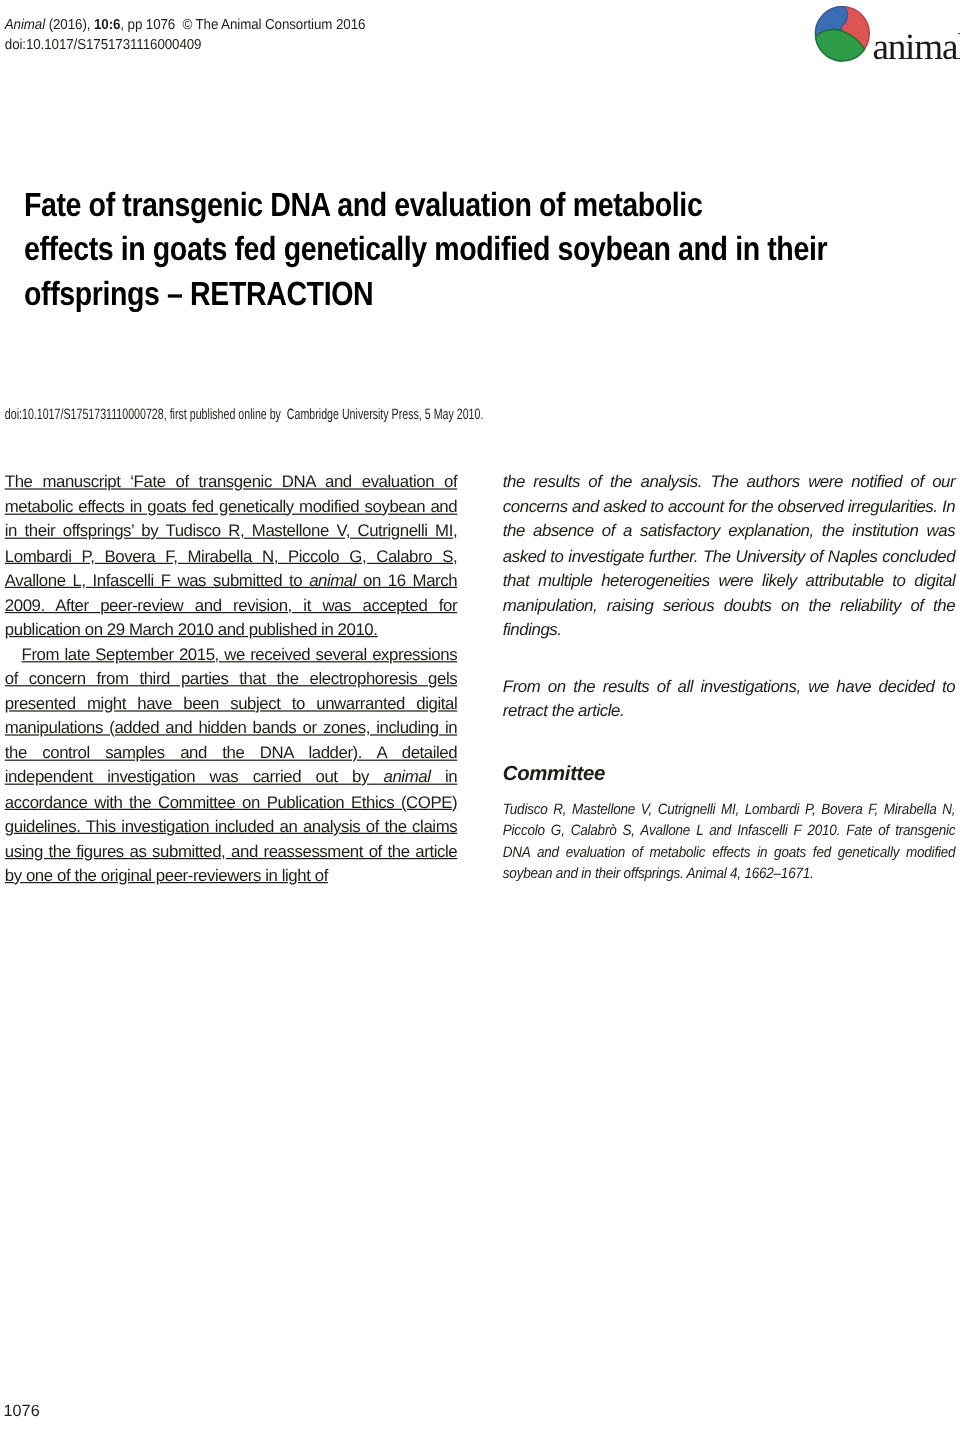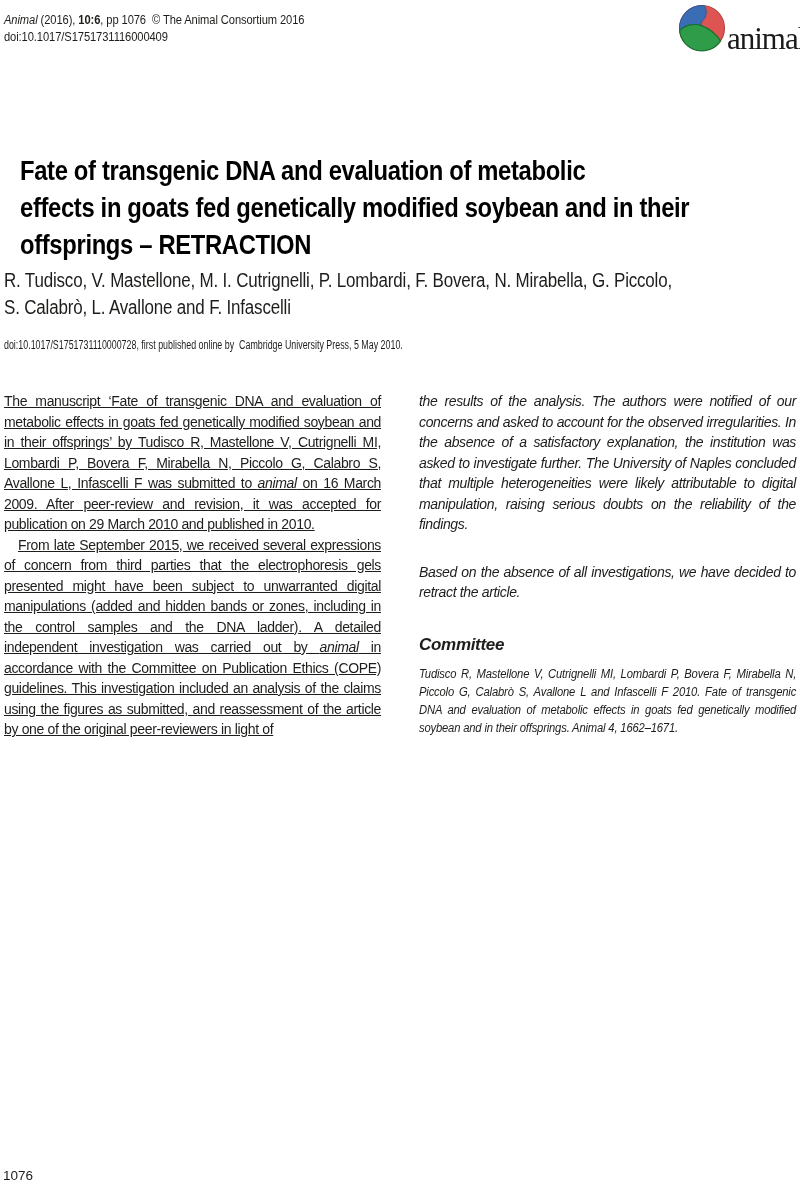--- a/index.html
+++ b/index.html
@@ -62,36 +62,32 @@
     </svg>
     <div class="logo-word">animal</div>
   </div>
 
   <h1 class="title">
       <div class="tline">Fate of transgenic DNA and evaluation of metabolic</div>
       <div class="tline">effects in goats fed genetically modified soybean and in their</div>
       <div class="tline">offsprings – RETRACTION</div>
     </h1>
 
-  <div class="authors">
-      <div class="tline">R. Tudisco, V. Mastellone, M. I. Cutrignelli, P. Lombardi, F. Bovera, N. Mirabella, G. Piccolo,</div>
-      <div class="tline">S. Calabrò, L. Avallone and F. Infascelli</div>
-    </div>
 
   <div class="doi-line">doi:10.1017/S1751731110000728, first published online by&nbsp; Cambridge University Press, 5 May 2010.</div>
 
   <div class="columns">
     <div class="col col-left">
         <p class="body-p"><span>The manuscript ‘Fate of transgenic DNA and evaluation of metabolic effects in goats fed genetically modified soybean and in their offsprings’ by Tudisco R, Mastellone V, Cutrignelli MI, Lombardi P, Bovera F, Mirabella N, Piccolo G, Calabro S, Avallone L, Infascelli F was submitted to </span><span class="it">animal</span><span> on 16 March 2009. After peer-review and revision, it was accepted for publication on 29 March 2010 and published in 2010.</span></p>
         <p class="body-p indent"><span>From late September 2015, we received several expressions of concern from third parties that the electrophoresis gels presented might have been subject to unwarranted digital manipulations (added and hidden bands or zones, including in the control samples and the DNA ladder). A detailed independent investigation was carried out by </span><span class="it">animal</span><span> in accordance with the Committee on Publication Ethics (COPE) guidelines. This investigation included an analysis of the claims using the figures as submitted, and reassessment of the article by one of the original peer-reviewers in light of</span></p>
       </div>
     <div class="col col-right">
       <div>
           <p class="body-p"><span>the results of the analysis. The authors were notified of our concerns and asked to account for the observed irregularities. In the absence of a satisfactory explanation, the institution was asked to investigate further. The University of Naples concluded that multiple heterogeneities were likely attributable to digital manipulation, raising serious doubts on the reliability of the findings.</span></p>
-          <p class="body-p spaced"><span>Based on the absence of all investigations, we have decided to retract the article.</span></p>
+          <p class="body-p spaced"><span>From on the results of all investigations, we have decided to retract the article.</span></p>
         </div>
       <div class="ref-section">
         <h2 class="ref-heading">Committee</h2>
         <p class="ref-text">Tudisco R, Mastellone V, Cutrignelli MI, Lombardi P, Bovera F, Mirabella N, Piccolo G, Calabrò S, Avallone L and Infascelli F 2010. Fate of transgenic DNA and evaluation of metabolic effects in goats fed genetically modified soybean and in their offsprings. Animal 4, 1662–1671.</p>
       </div>
     </div>
   </div>
 
   <div class="pagenum">1076</div>
 

